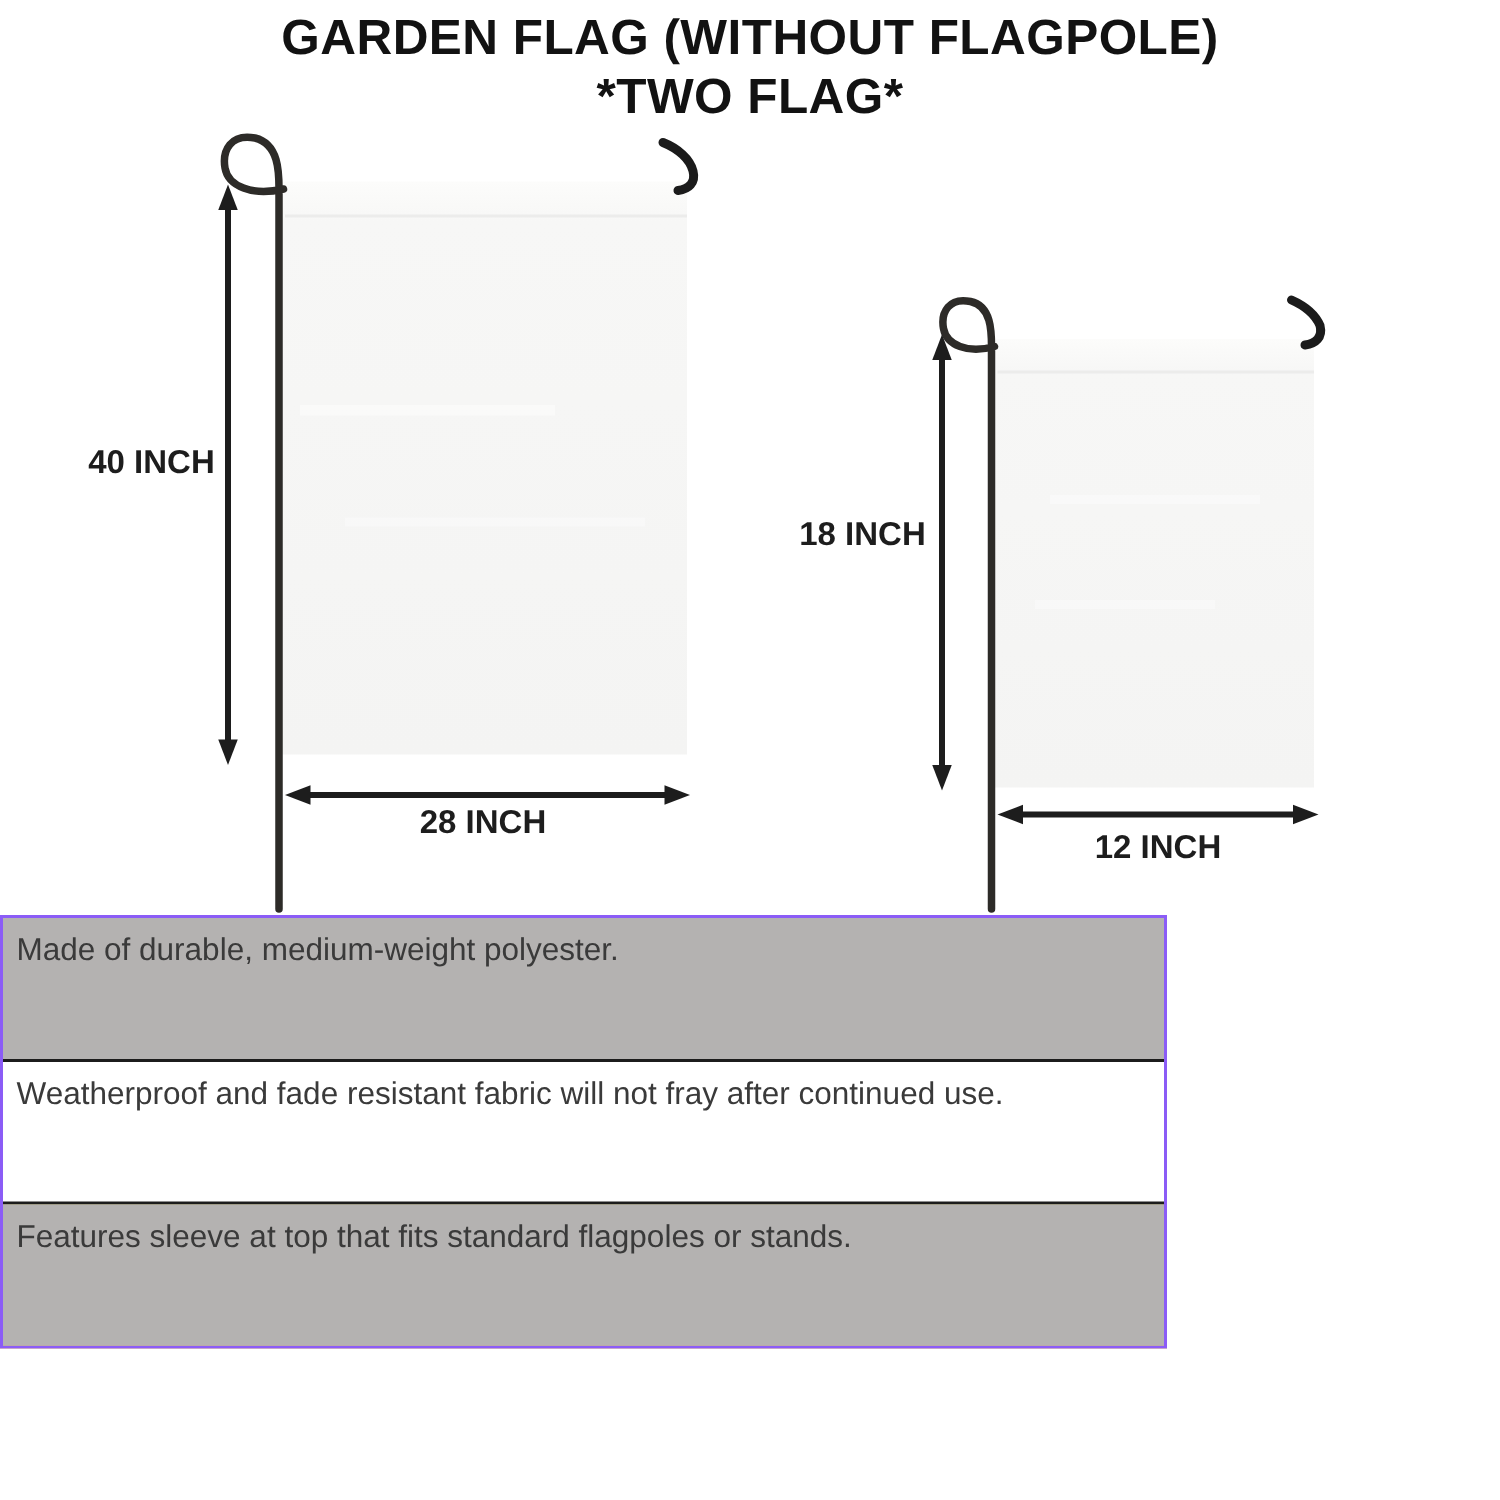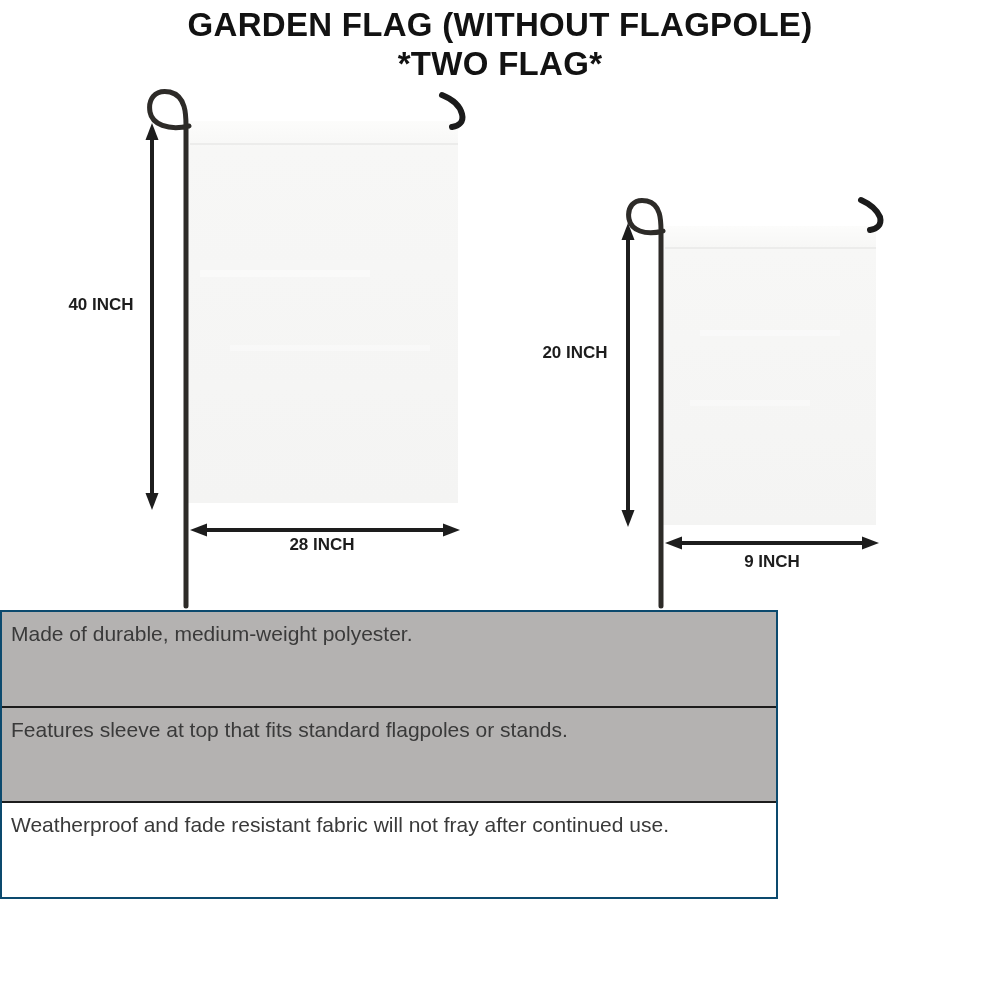--- a/index.html
+++ b/index.html
@@ -19,30 +19,30 @@
     letter-spacing:0.3px;
     color:#121212;
   }
   .diagram{
     position:absolute;left:0;top:0;
   }
   .dim-label{
     position:absolute;
     transform:translateX(-50%);
     font-weight:bold;
-    font-size:17px;
+    font-size:22px;
     color:#1d1d1d;
     white-space:nowrap;
   }
   .feature-table{
     position:absolute;
     left:0;top:610px;
     width:778px;height:289px;
     box-sizing:border-box;
-    border:2px solid #0c4a6e;
+    border:2px solid #8b5cf6;
     display:flex;
     flex-direction:column;
     background:#fde047;
   }
   .feature-row{
     flex:1;
     box-sizing:border-box;
     border-bottom:2px solid #1c1c1c;
     padding:9px 12px 0 9px;
     font-size:21px;
@@ -119,28 +119,28 @@
       <g>
         <line x1="679" y1="543" x2="865" y2="543" stroke="#1d1d1d" stroke-width="4"></line>
         <polygon points="665,543 682,536.5 682,549.5" fill="#1d1d1d"></polygon>
         <polygon points="879,543 862,536.5 862,549.5" fill="#1d1d1d"></polygon>
       </g>
     </g>
   </svg>
 
   <div class="dim-label" style="left:101px;top:295px;">40 INCH</div>
   <div class="dim-label" style="left:322px;top:535px;">28 INCH</div>
-  <div class="dim-label" style="left:575px;top:343px;">20 INCH</div>
-  <div class="dim-label" style="left:772px;top:552px;">9 INCH</div>
+  <div class="dim-label" style="left:575px;top:343px;">18 INCH</div>
+  <div class="dim-label" style="left:772px;top:552px;">12 INCH</div>
 
   <div class="feature-table">
     <div class="feature-row shaded">
       <span>Made of durable, medium-weight polyester.</span>
     </div>
+    <div class="feature-row">
+      <span>Weatherproof and fade resistant fabric will not fray after continued use.</span>
+    </div>
     <div class="feature-row shaded">
       <span>Features sleeve at top that fits standard flagpoles or stands.</span>
-    </div>
-    <div class="feature-row">
-      <span>Weatherproof and fade resistant fabric will not fray after continued use.</span>
     </div>
   </div>
 
 </div>
 
 </body></html>

